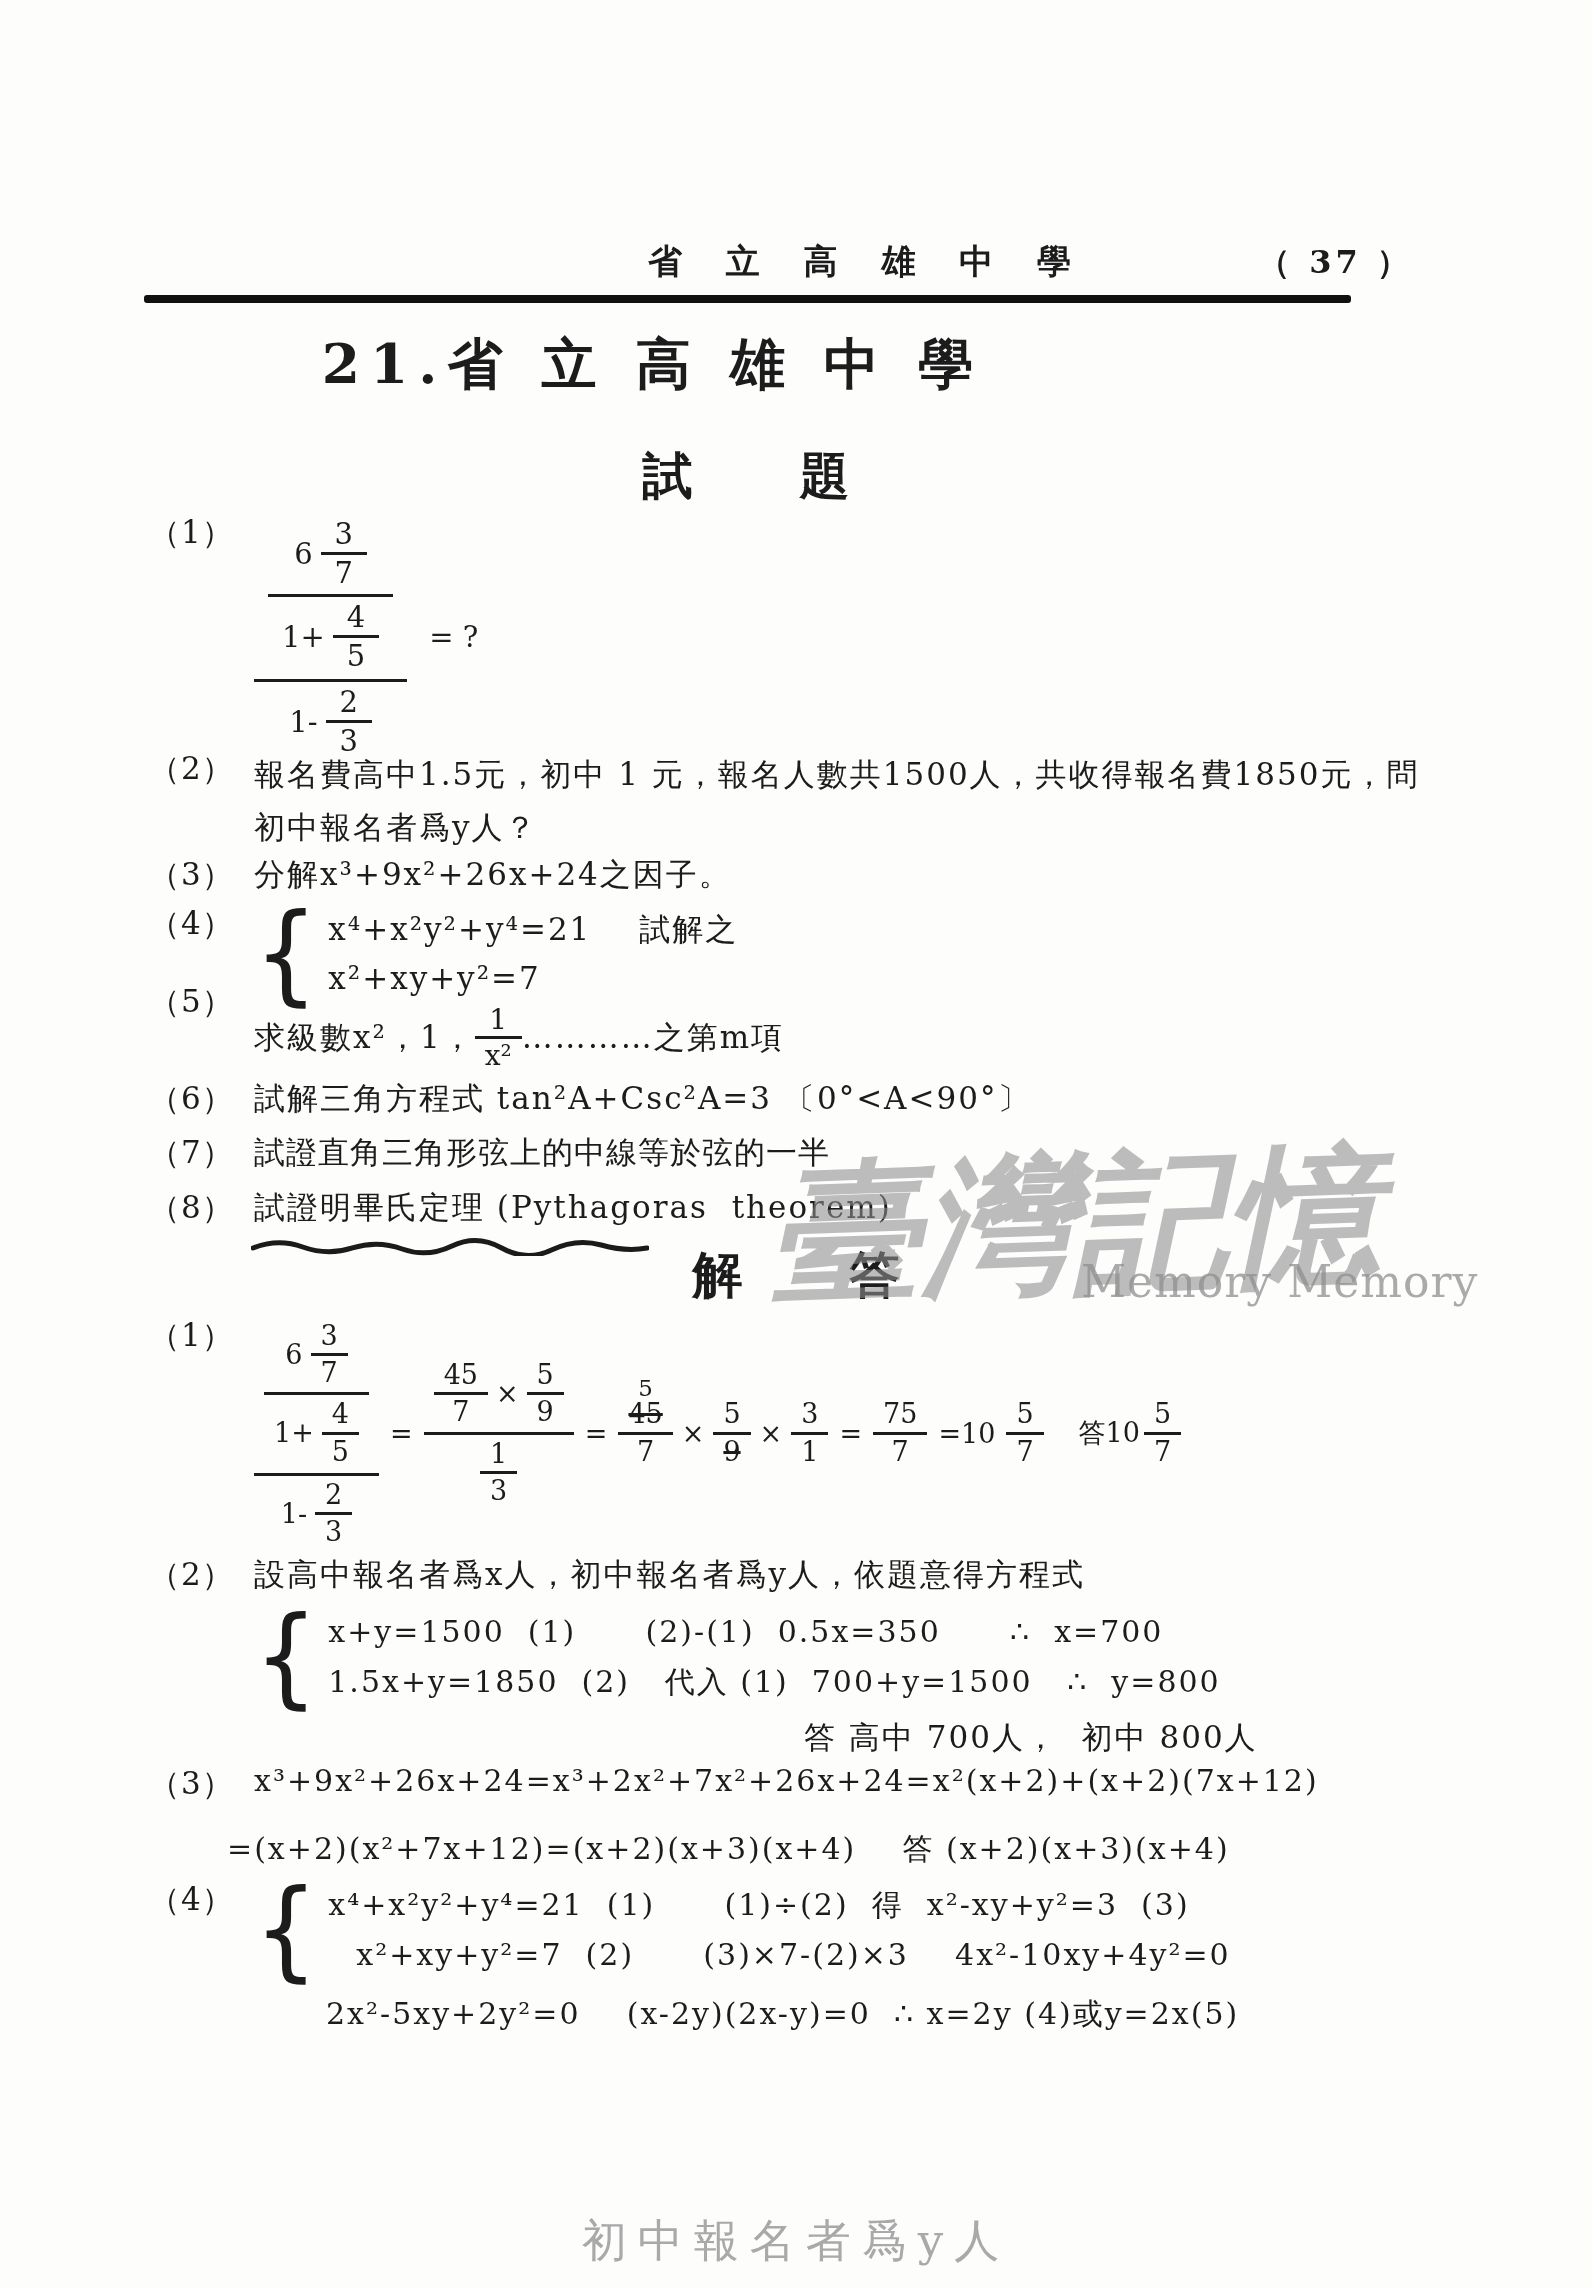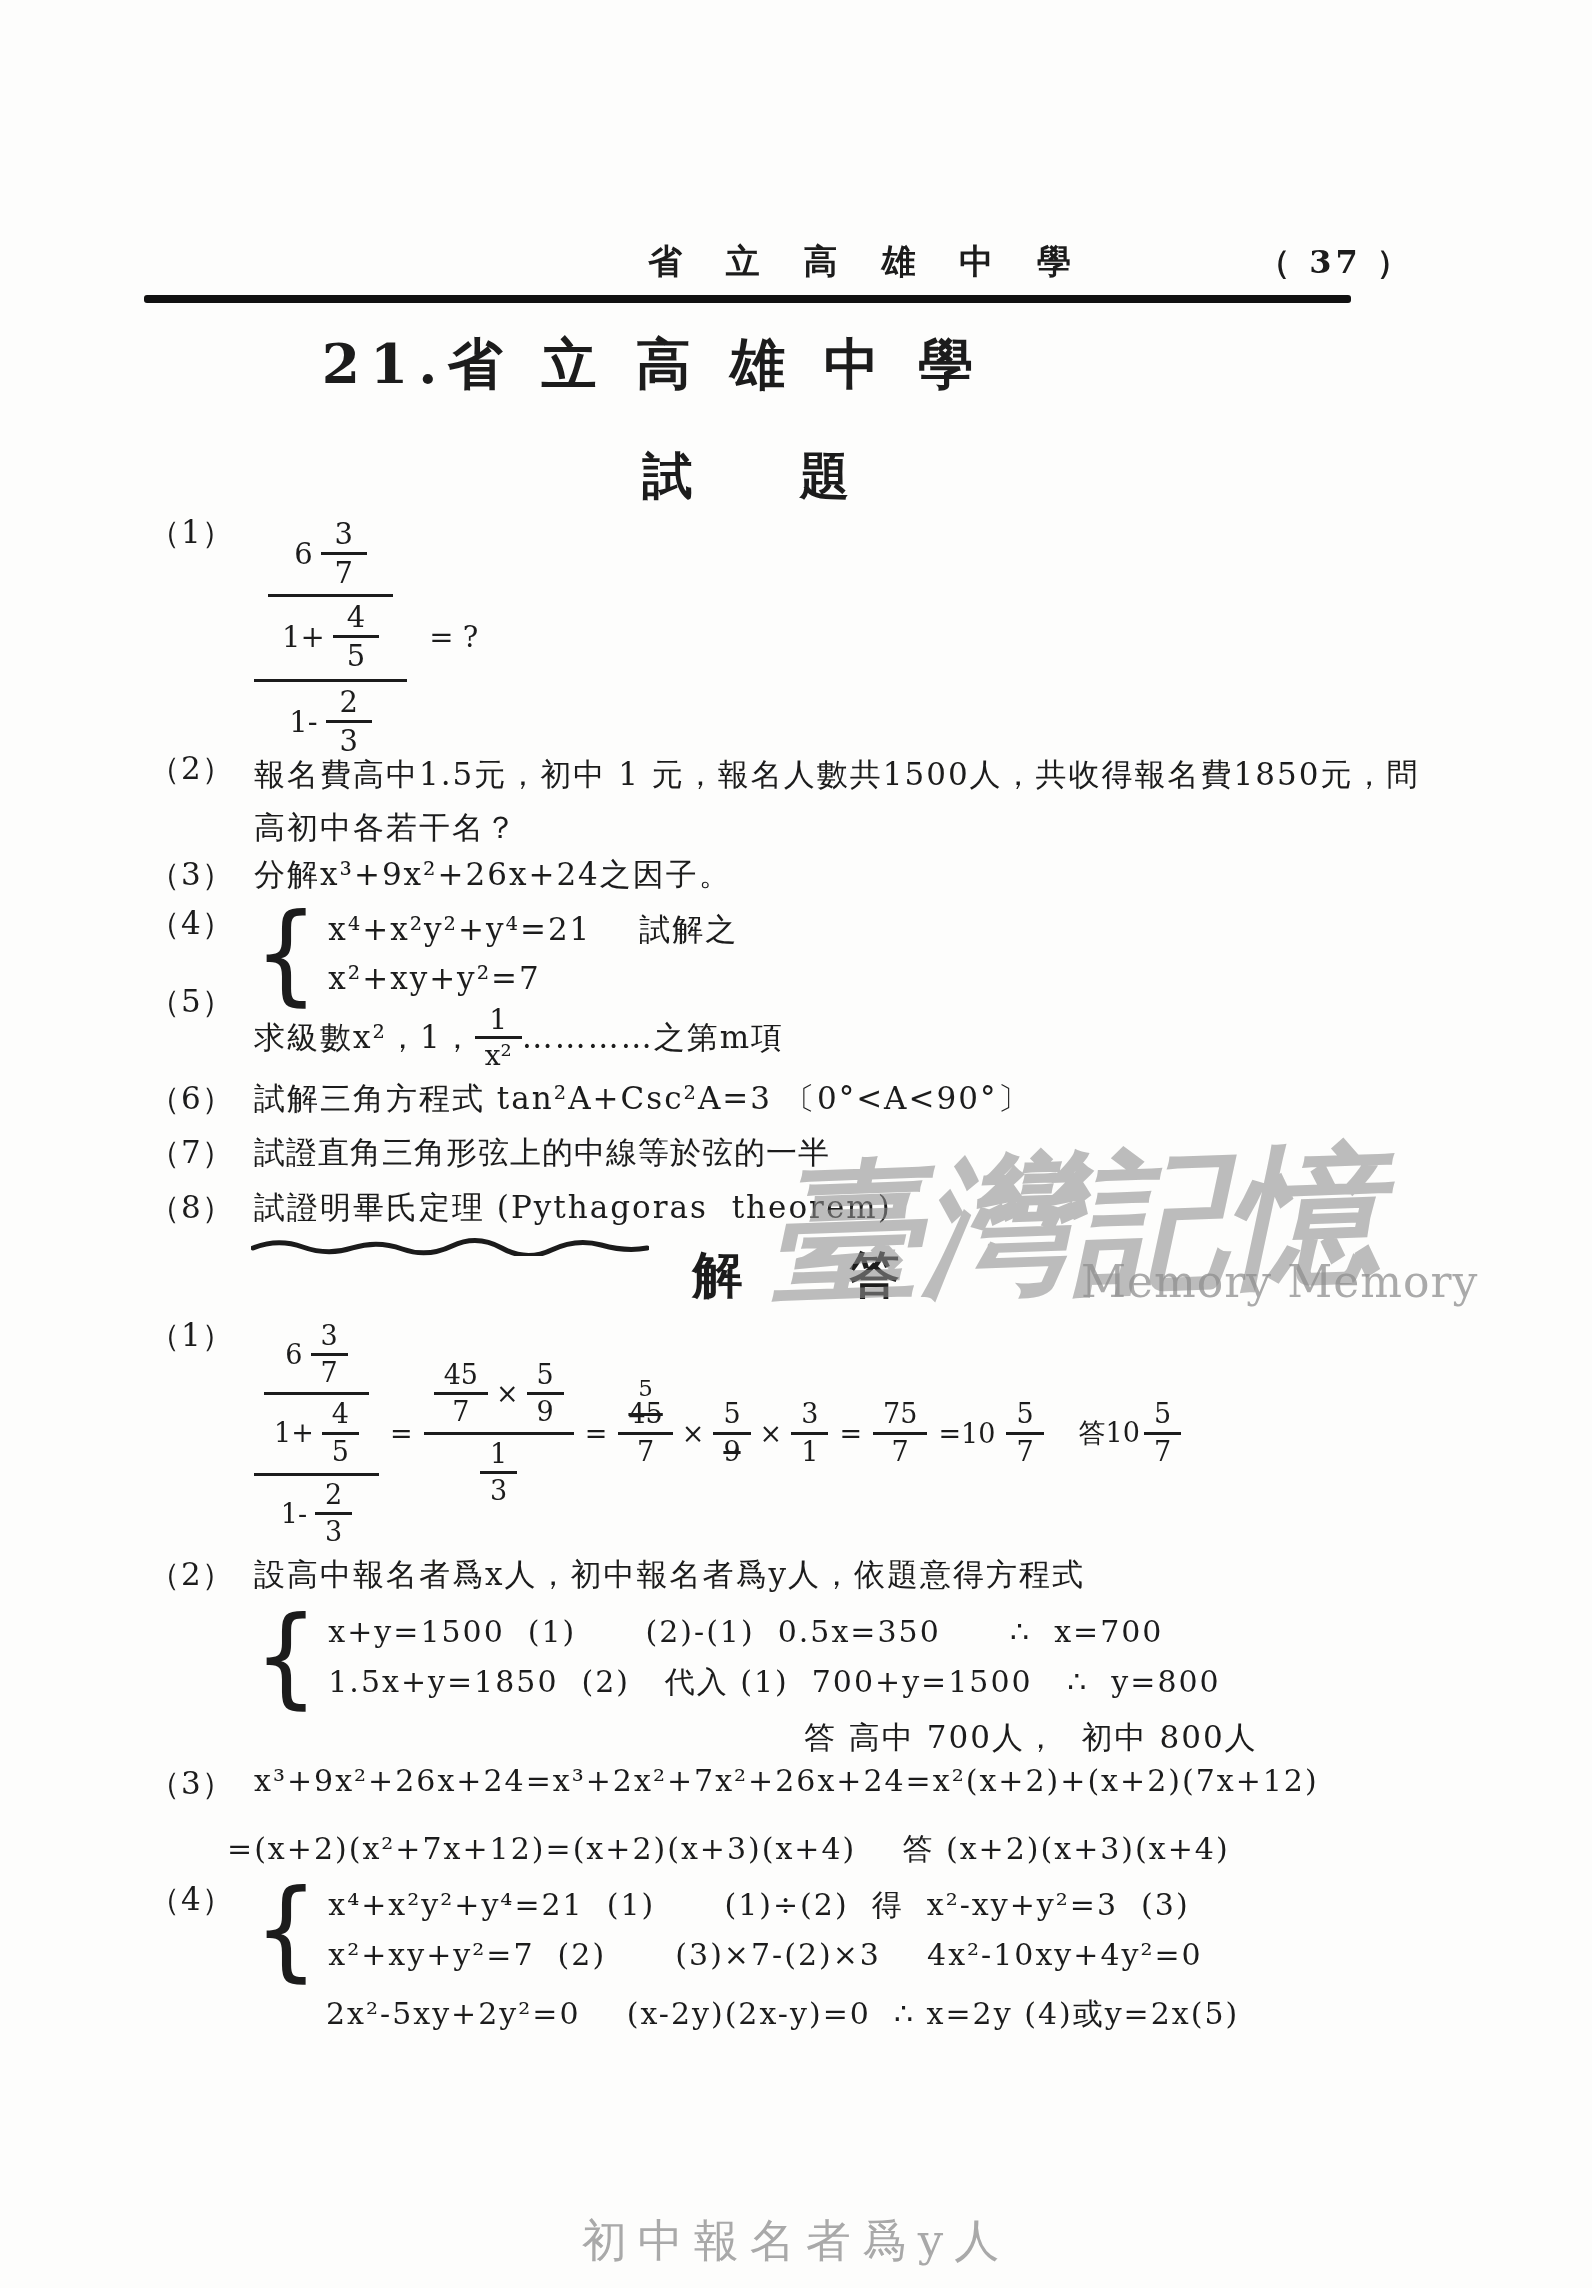--- a/index.html
+++ b/index.html
@@ -142,21 +142,21 @@
       </span>
     </span>
     <span>= ?</span>
   </div>
 </div>
 
 <div class="abs q-row q2-row">
   <span class="q-label">（2）</span>
   <div class="q2-lines">
     <div class="q-text mathline">報名費高中1.5元，初中 1 元，報名人數共1500人，共收得報名費1850元，問</div>
-    <div class="q-text mathline">高初中各若干名？</div>
+    <div class="q-text mathline">初中報名者爲y人？</div>
   </div>
 </div>
 
 <div class="abs q-row q3-row">
   <span class="q-label">（3）</span>
   <span class="q-text mathline">分解x³+9x²+26x+24之因子。</span>
 </div>
 
 <div class="abs q-row q4-row">
   <span class="q-label">（4）</span>
@@ -322,20 +322,20 @@
   <span class="mathline">x³+9x²+26x+24=x³+2x²+7x²+26x+24=x²(x+2)+(x+2)(7x+12)</span>
 </div>
 <div class="abs mathline a3-line2">=(x+2)(x²+7x+12)=(x+2)(x+3)(x+4)    答 (x+2)(x+3)(x+4)</div>
 
 <div class="abs q-row a4-row">
   <span class="q-label">（4）</span>
   <div class="sys-row">
     <span class="brace">{</span>
     <div class="sys">
       <div class="mathline" style="line-height:50px;">x⁴+x²y²+y⁴=21  (1)      (1)÷(2)  得  x²-xy+y²=3  (3)</div>
-      <div class="mathline" style="line-height:50px;">x²+xy+y²=7  (2)      (3)×7-(2)×3    4x²-10xy+4y²=0</div>
+      <div class="mathline" style="line-height:50px;margin-left:28px;">x²+xy+y²=7  (2)      (3)×7-(2)×3    4x²-10xy+4y²=0</div>
     </div>
   </div>
 </div>
 <div class="abs mathline a4-line3">2x²-5xy+2y²=0    (x-2y)(2x-y)=0  ∴ x=2y (4)或y=2x(5)</div>
 
 <div class="abs footer">初中報名者爲y人</div>
 
 
 </body></html>

